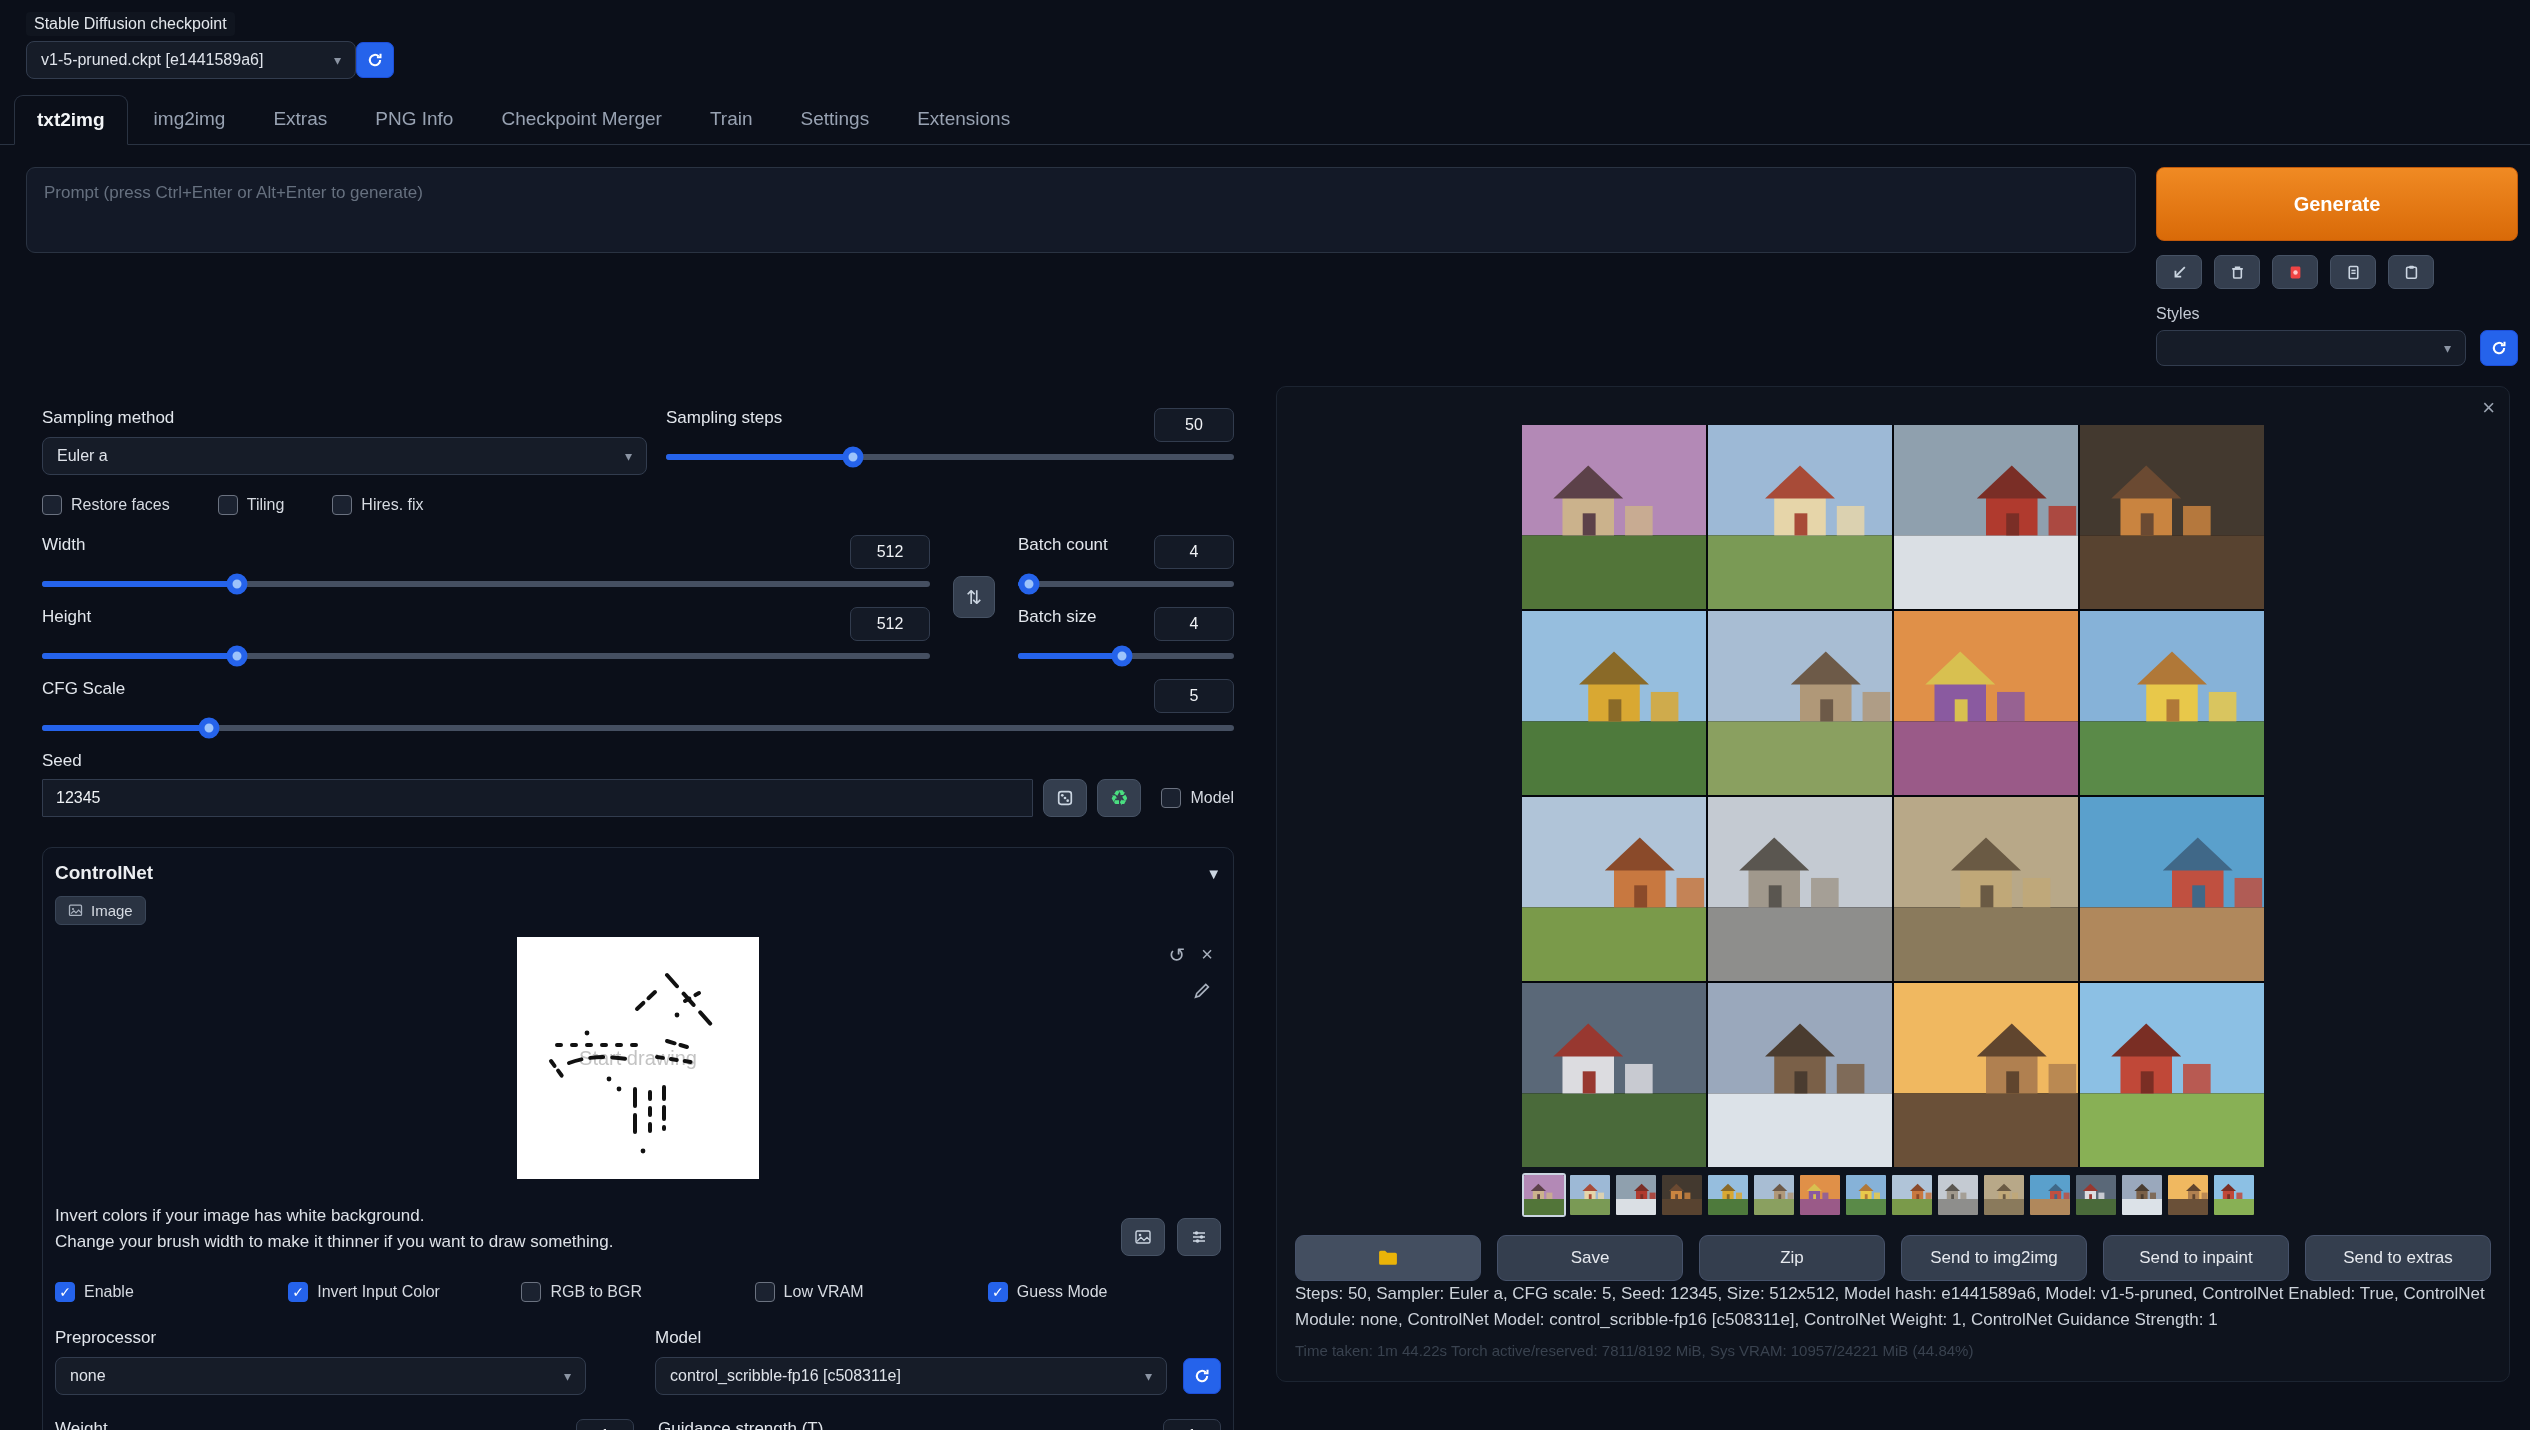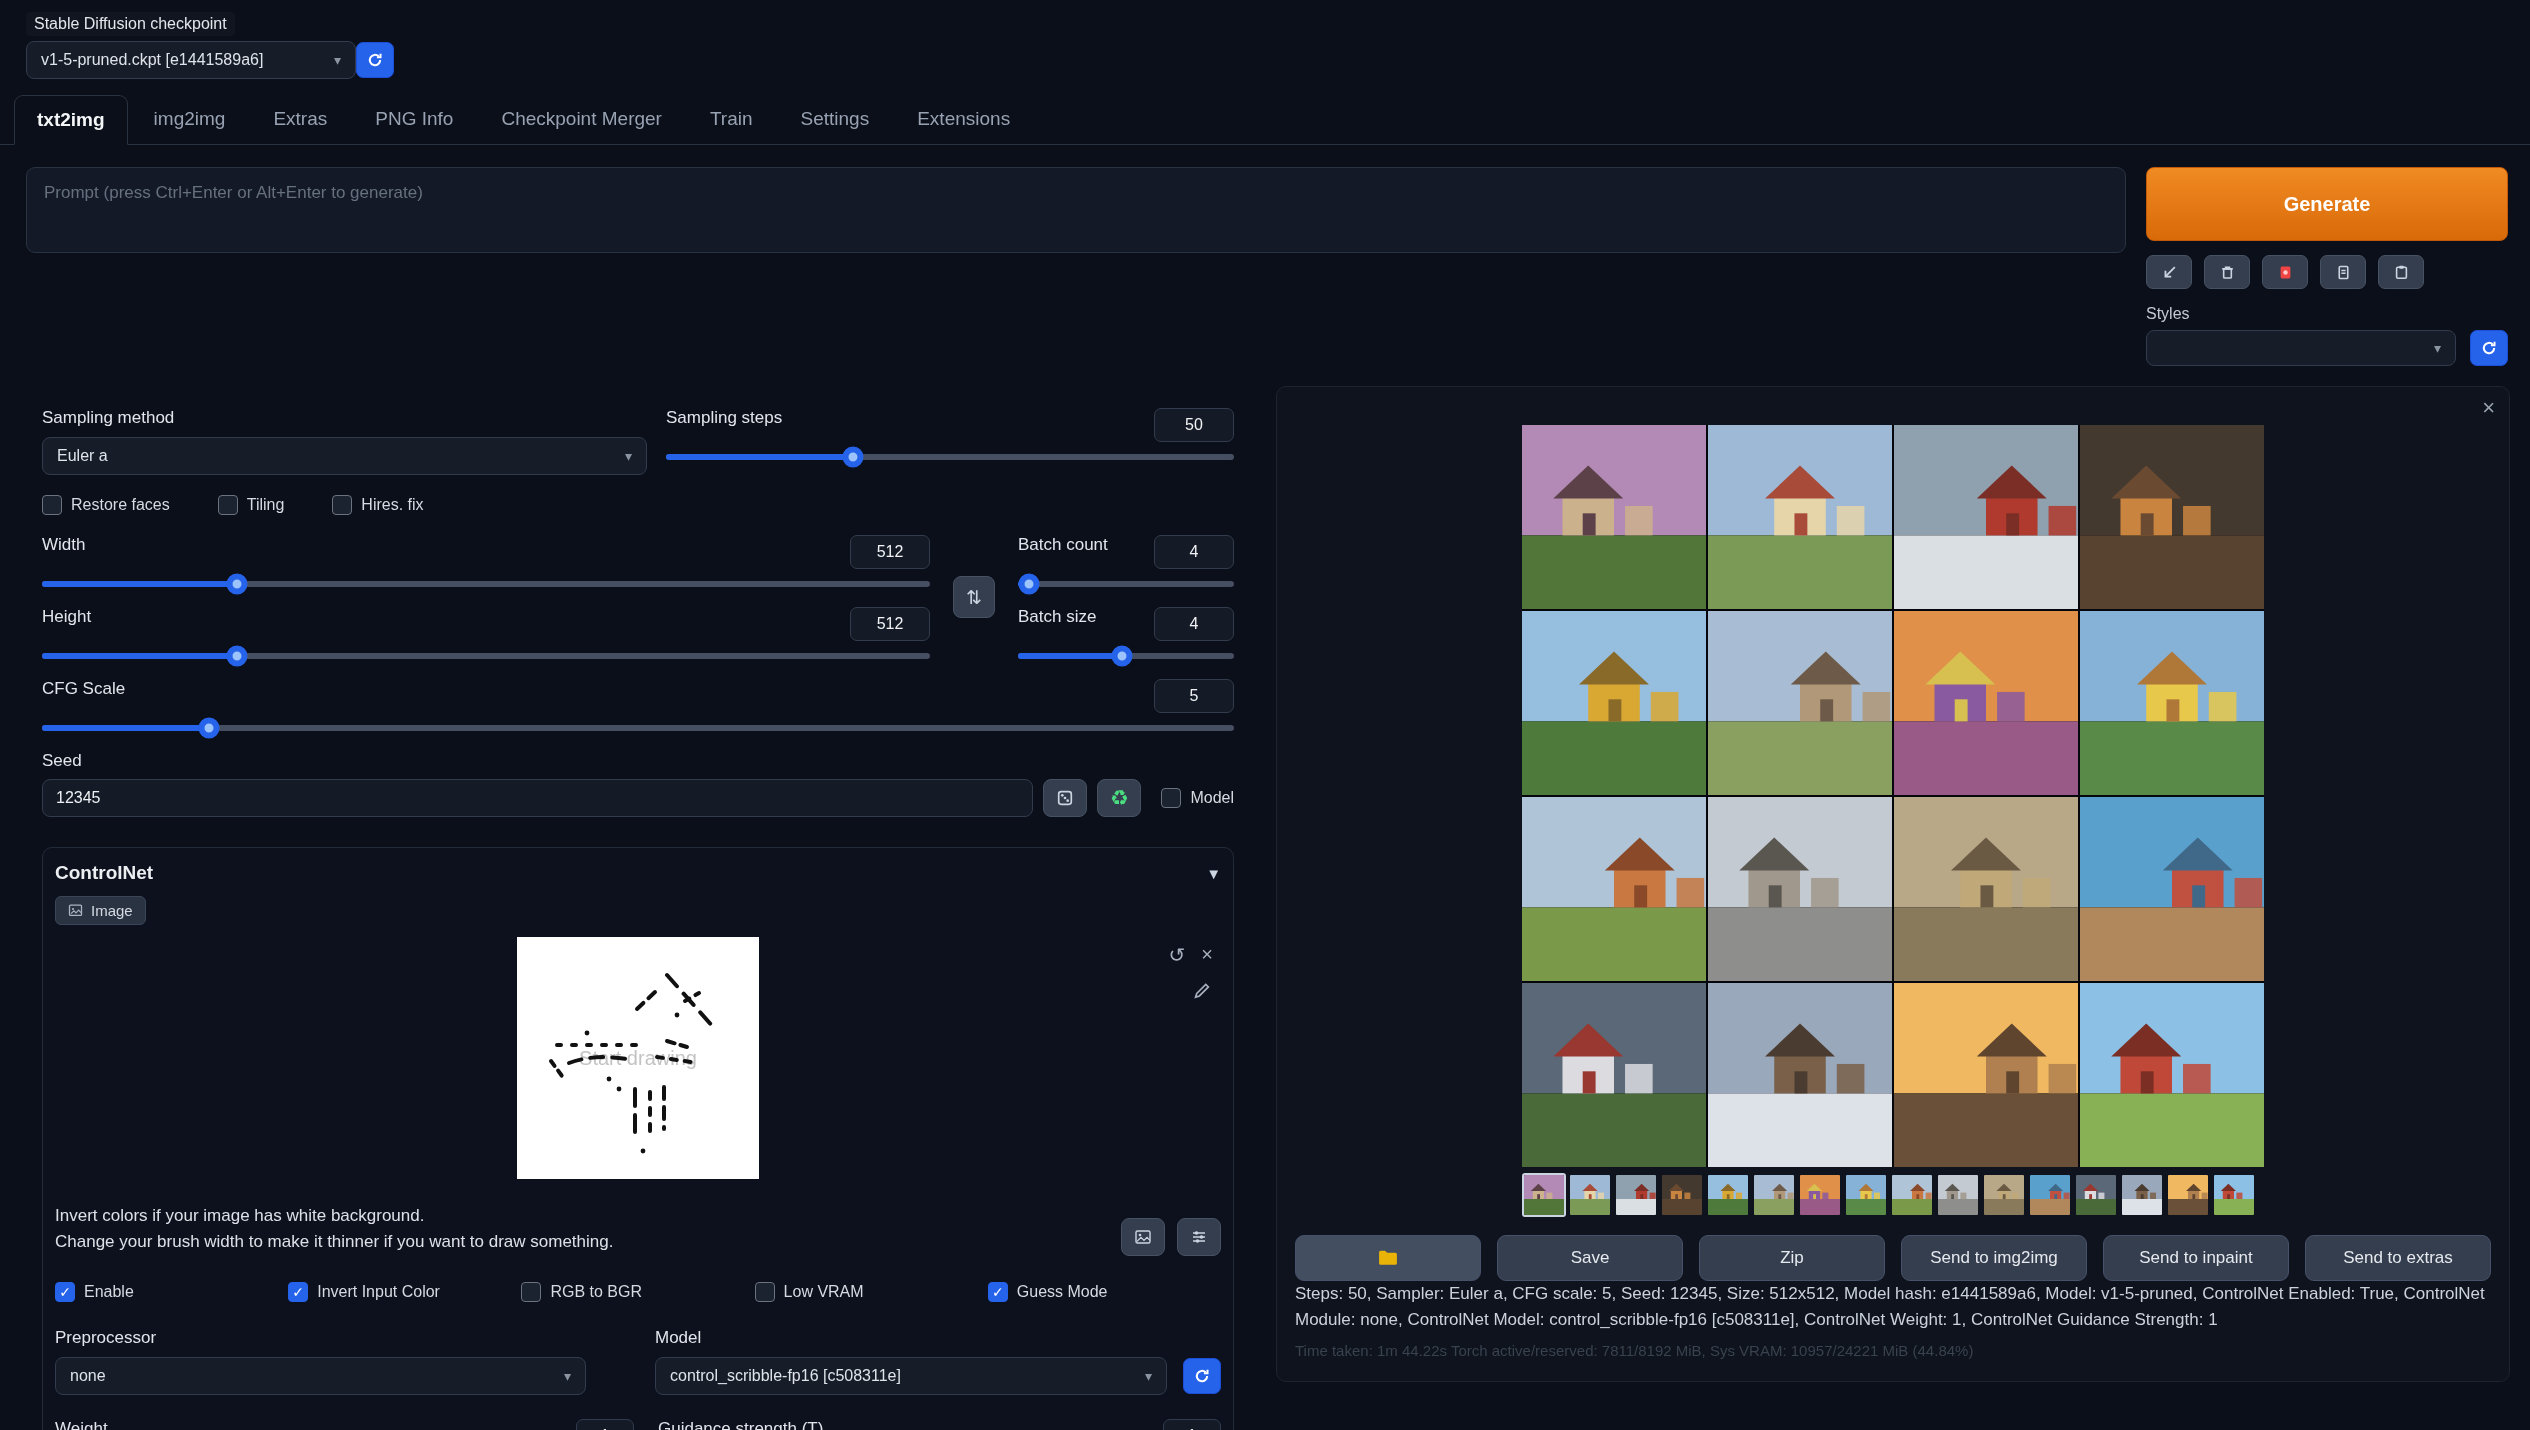--- a/index.html
+++ b/index.html
@@ -17,21 +17,21 @@
   .ckpt-select{width:330px}
   .chev{color:#8b94a3;font-size:14px}
   .bluebtn{width:38px;height:36px;border-radius:7px;background:#2563eb;border:1px solid #1d4ed8;
     display:flex;align-items:center;justify-content:center}
   
   .tabbar{display:flex;gap:4px;margin-top:16px;padding:0 14px;border-bottom:1px solid #2a3342}
   .tab{padding:13px 22px;font-size:19px;color:#98a2b2}
   .tab.active{color:#f3f5f7;font-weight:700;background:#0b0f19;border:1px solid #2a3342;
     border-bottom:1px solid #0b0f19;border-radius:9px 9px 0 0;margin-bottom:-1px}
   
-  .prompt-area{display:flex;gap:20px;padding:22px 22px 18px 26px}
+  .prompt-area{display:flex;gap:20px;padding:22px 12px 18px 26px}
   .prompt-left{flex:1;display:flex;flex-direction:column;gap:20px}
   textarea{background:#131927;border:1px solid #2a3342;border-radius:9px;color:#e5e7eb;
     font-size:17px;padding:15px 17px;resize:none;font-family:inherit;width:100%}
   textarea::placeholder{color:#66707f}
   .pos{height:86px}.neg{height:66px}
   .prompt-right{width:362px;display:flex;flex-direction:column}
   .generate{width:100%;height:74px;border-radius:8px;border:1px solid #c2590a;
     background:linear-gradient(#f08a23,#d96a08);color:#fff;font-size:20px;font-weight:700}
   .tools-row{display:flex;gap:12px;margin-top:14px}
   .tool{width:46px;height:34px;background:#343e4e;border:1px solid #465264;border-radius:7px;
@@ -60,21 +60,21 @@
   .cbox.on{background:#2563eb;border-color:#2563eb}
   .clabel{font-size:16px;color:#d6dae1}
   .checks-row{display:flex;gap:48px;margin-top:20px}
   .dims{display:grid;grid-template-columns:888px 56px 1fr;column-gap:16px;row-gap:20px;
     margin-top:20px;align-items:start}
   .swapbtn{grid-column:2;grid-row:1/3;align-self:center;justify-self:center;
     width:42px;height:42px;background:#343e4e;border:1px solid #465264;border-radius:8px;
     color:#cbd5e1;font-size:19px;display:flex;align-items:center;justify-content:center}
   .cfg,.seedblock{margin-top:20px}
   .seed-row{display:flex;gap:10px;align-items:center;margin-top:8px}
-  .seed-input{flex:1;height:38px;background:#141a26;border:1px solid #323c4e;border-radius:8px;
+  .seed-input{flex:1;height:38px;background:#141a26;border:1px solid #323c4e;border-radius:1px;
     color:#eef1f4;font-size:16px;padding:0 13px;font-family:inherit}
   .sqbtn{width:44px;height:38px;background:#343e4e;border:1px solid #465264;border-radius:8px;
     display:flex;align-items:center;justify-content:center;color:#cbd5e1;font-size:19px}
   .recycle{color:#4ade80;font-size:21px}
   
   .acc{margin:30px 16px 0;border:1px solid #222b3a;border-radius:10px;padding:14px 12px 22px;background:#0c111d}
   .acc-head{display:flex;justify-content:space-between;align-items:center}
   .acc-title{font-size:19px;font-weight:700;color:#eceef1}
   .caret{color:#cbd5e1;font-size:15px}
   .image-chip{margin-top:12px;display:inline-flex;align-items:center;gap:8px;background:#2a3342;

